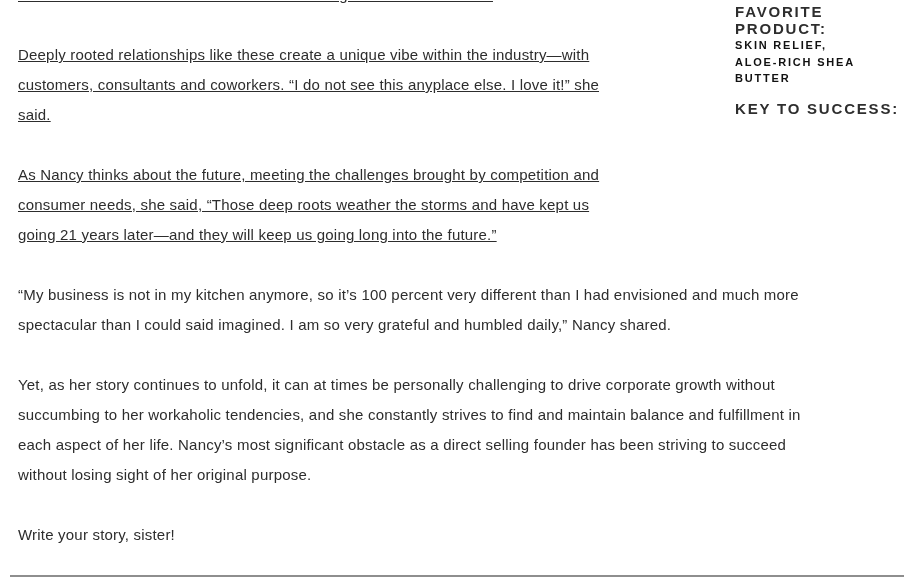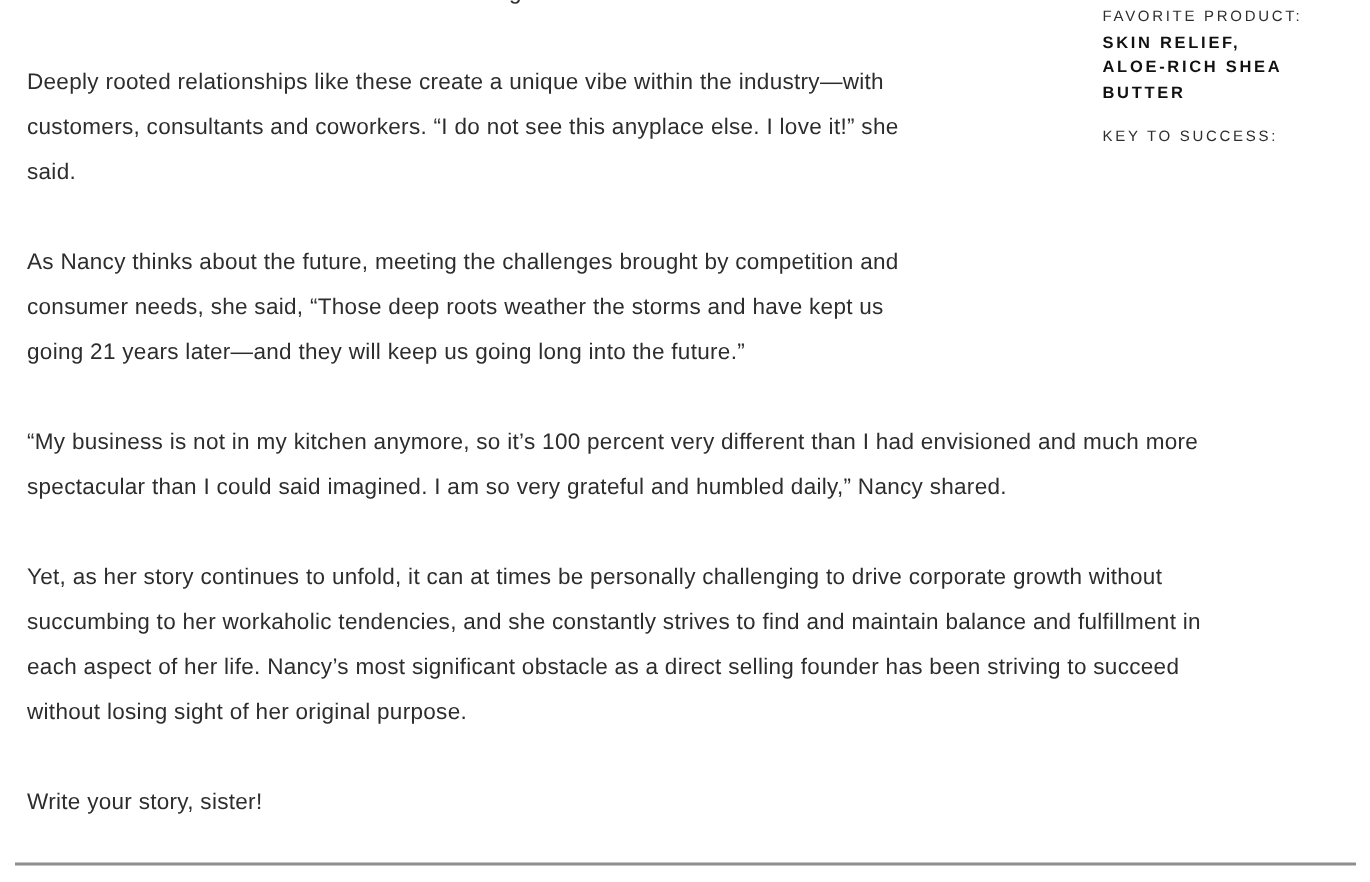--- a/index.html
+++ b/index.html
@@ -19,33 +19,33 @@
     width: 880px;
     color: #2d2d2d;
     font-size: 15px;
     line-height: 30px;
     letter-spacing: 0.2px;
   }
   .para {
     margin: 0 0 30px 0;
     white-space: pre-line;
   }
-  .para.narrow { max-width: 670px; }
+  .para.narrow { max-width: 670px; text-decoration: underline; }
   .sidebar {
     position: absolute;
     left: 735px;
     top: 4px;
     width: 178px;
   }
   .side-group + .side-group { margin-top: 14px; }
   .side-label {
-    font-size: 10px;
+    font-size: 15px;
     line-height: 16.5px;
     letter-spacing: 1.8px;
-    font-weight: 400;
+    font-weight: 700;
     color: #2e2e2e;
     text-transform: uppercase;
   }
   .side-value {
     font-size: 11px;
     line-height: 16.5px;
     letter-spacing: 1.8px;
     font-weight: 700;
     color: #111111;
     text-transform: uppercase;

